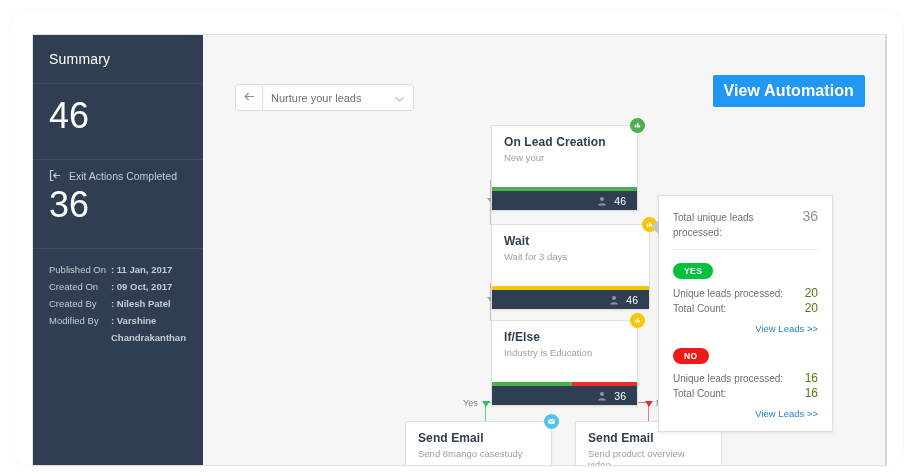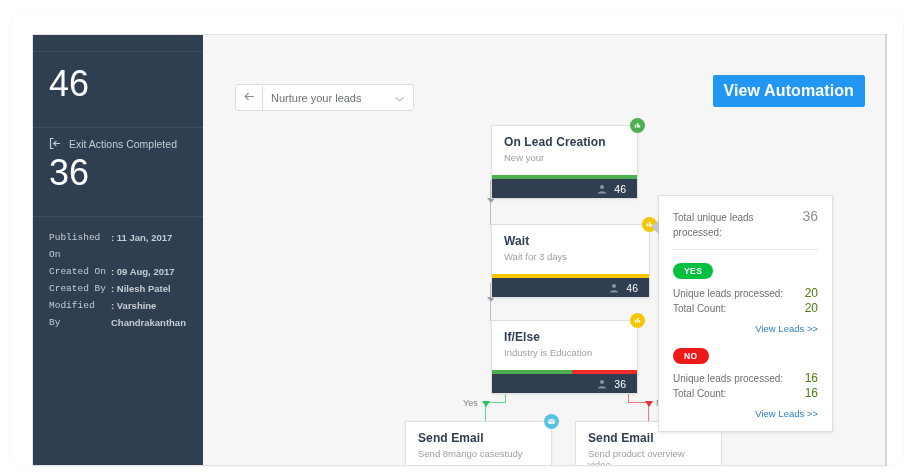--- a/index.html
+++ b/index.html
@@ -79,21 +79,21 @@
     margin-top: 2px;
     font-weight: 400;
   }
   #meta-block {
     padding: 12px 14px 0 16px;
     font-size: 9.5px;
     color: #c6ccd4;
     line-height: 17px;
   }
   .meta-row { display: flex; }
-  .meta-label { width: 62px; flex: 0 0 62px; font-family: Liberation Mono, monospace; }
+  .meta-label { width: 62px; flex: 0 0 62px; }
   .meta-value { flex: 1; font-weight: bold; }
 
   
   #canvas {
     position: absolute;
     left: 170px;
     top: 0;
     right: 0;
     height: 100%;
     background: #f6f6f6;
@@ -150,21 +150,21 @@
   }
 
   
   .node {
     position: absolute;
     background: #ffffff;
     border: 1px solid #e0e0e0;
     box-sizing: border-box;
     box-shadow: 0 1px 2px rgba(0,0,0,0.06);
   }
-  .node-body { padding: 9px 12px 12px 12px; }
+  .node-body { padding: 9px 12px 24px 12px; }
   .node-title {
     font-size: 12px;
     color: #2f3e50;
     font-weight: bold;
     letter-spacing: 0.1px;
   }
   .node-sub {
     font-size: 9.5px;
     color: #9a9fa5;
     margin-top: 3px;
@@ -260,20 +260,21 @@
   }
   .group-gap { height: 11px; }
 </style>
 </head>
 <body>
 
 <div id="app-window">
   <div id="window-inner">
 
     <div id="sidebar">
+      <div id="sidebar-title">Summary</div>
       <div class="sb-divider"></div>
 
       <div class="metric">
         <div class="metric-value">46</div>
       </div>
 
       <div class="sb-divider"></div>
 
       <div class="metric">
         <div class="metric-head">
@@ -291,21 +292,21 @@
 
       <div class="sb-divider"></div>
 
       <div id="meta-block">
         <div class="meta-row">
           <span class="meta-label">Published On</span>
           <span class="meta-value">: 11 Jan, 2017</span>
         </div>
         <div class="meta-row">
           <span class="meta-label">Created On</span>
-          <span class="meta-value">: 09 Aug, 2017</span>
+          <span class="meta-value">: 09 Oct, 2017</span>
         </div>
         <div class="meta-row">
           <span class="meta-label">Created By</span>
           <span class="meta-value">: Nilesh Patel</span>
         </div>
         <div class="meta-row">
           <span class="meta-label">Modified By</span>
           <span class="meta-value">: Varshine Chandrakanthan</span>
         </div>
       </div>

